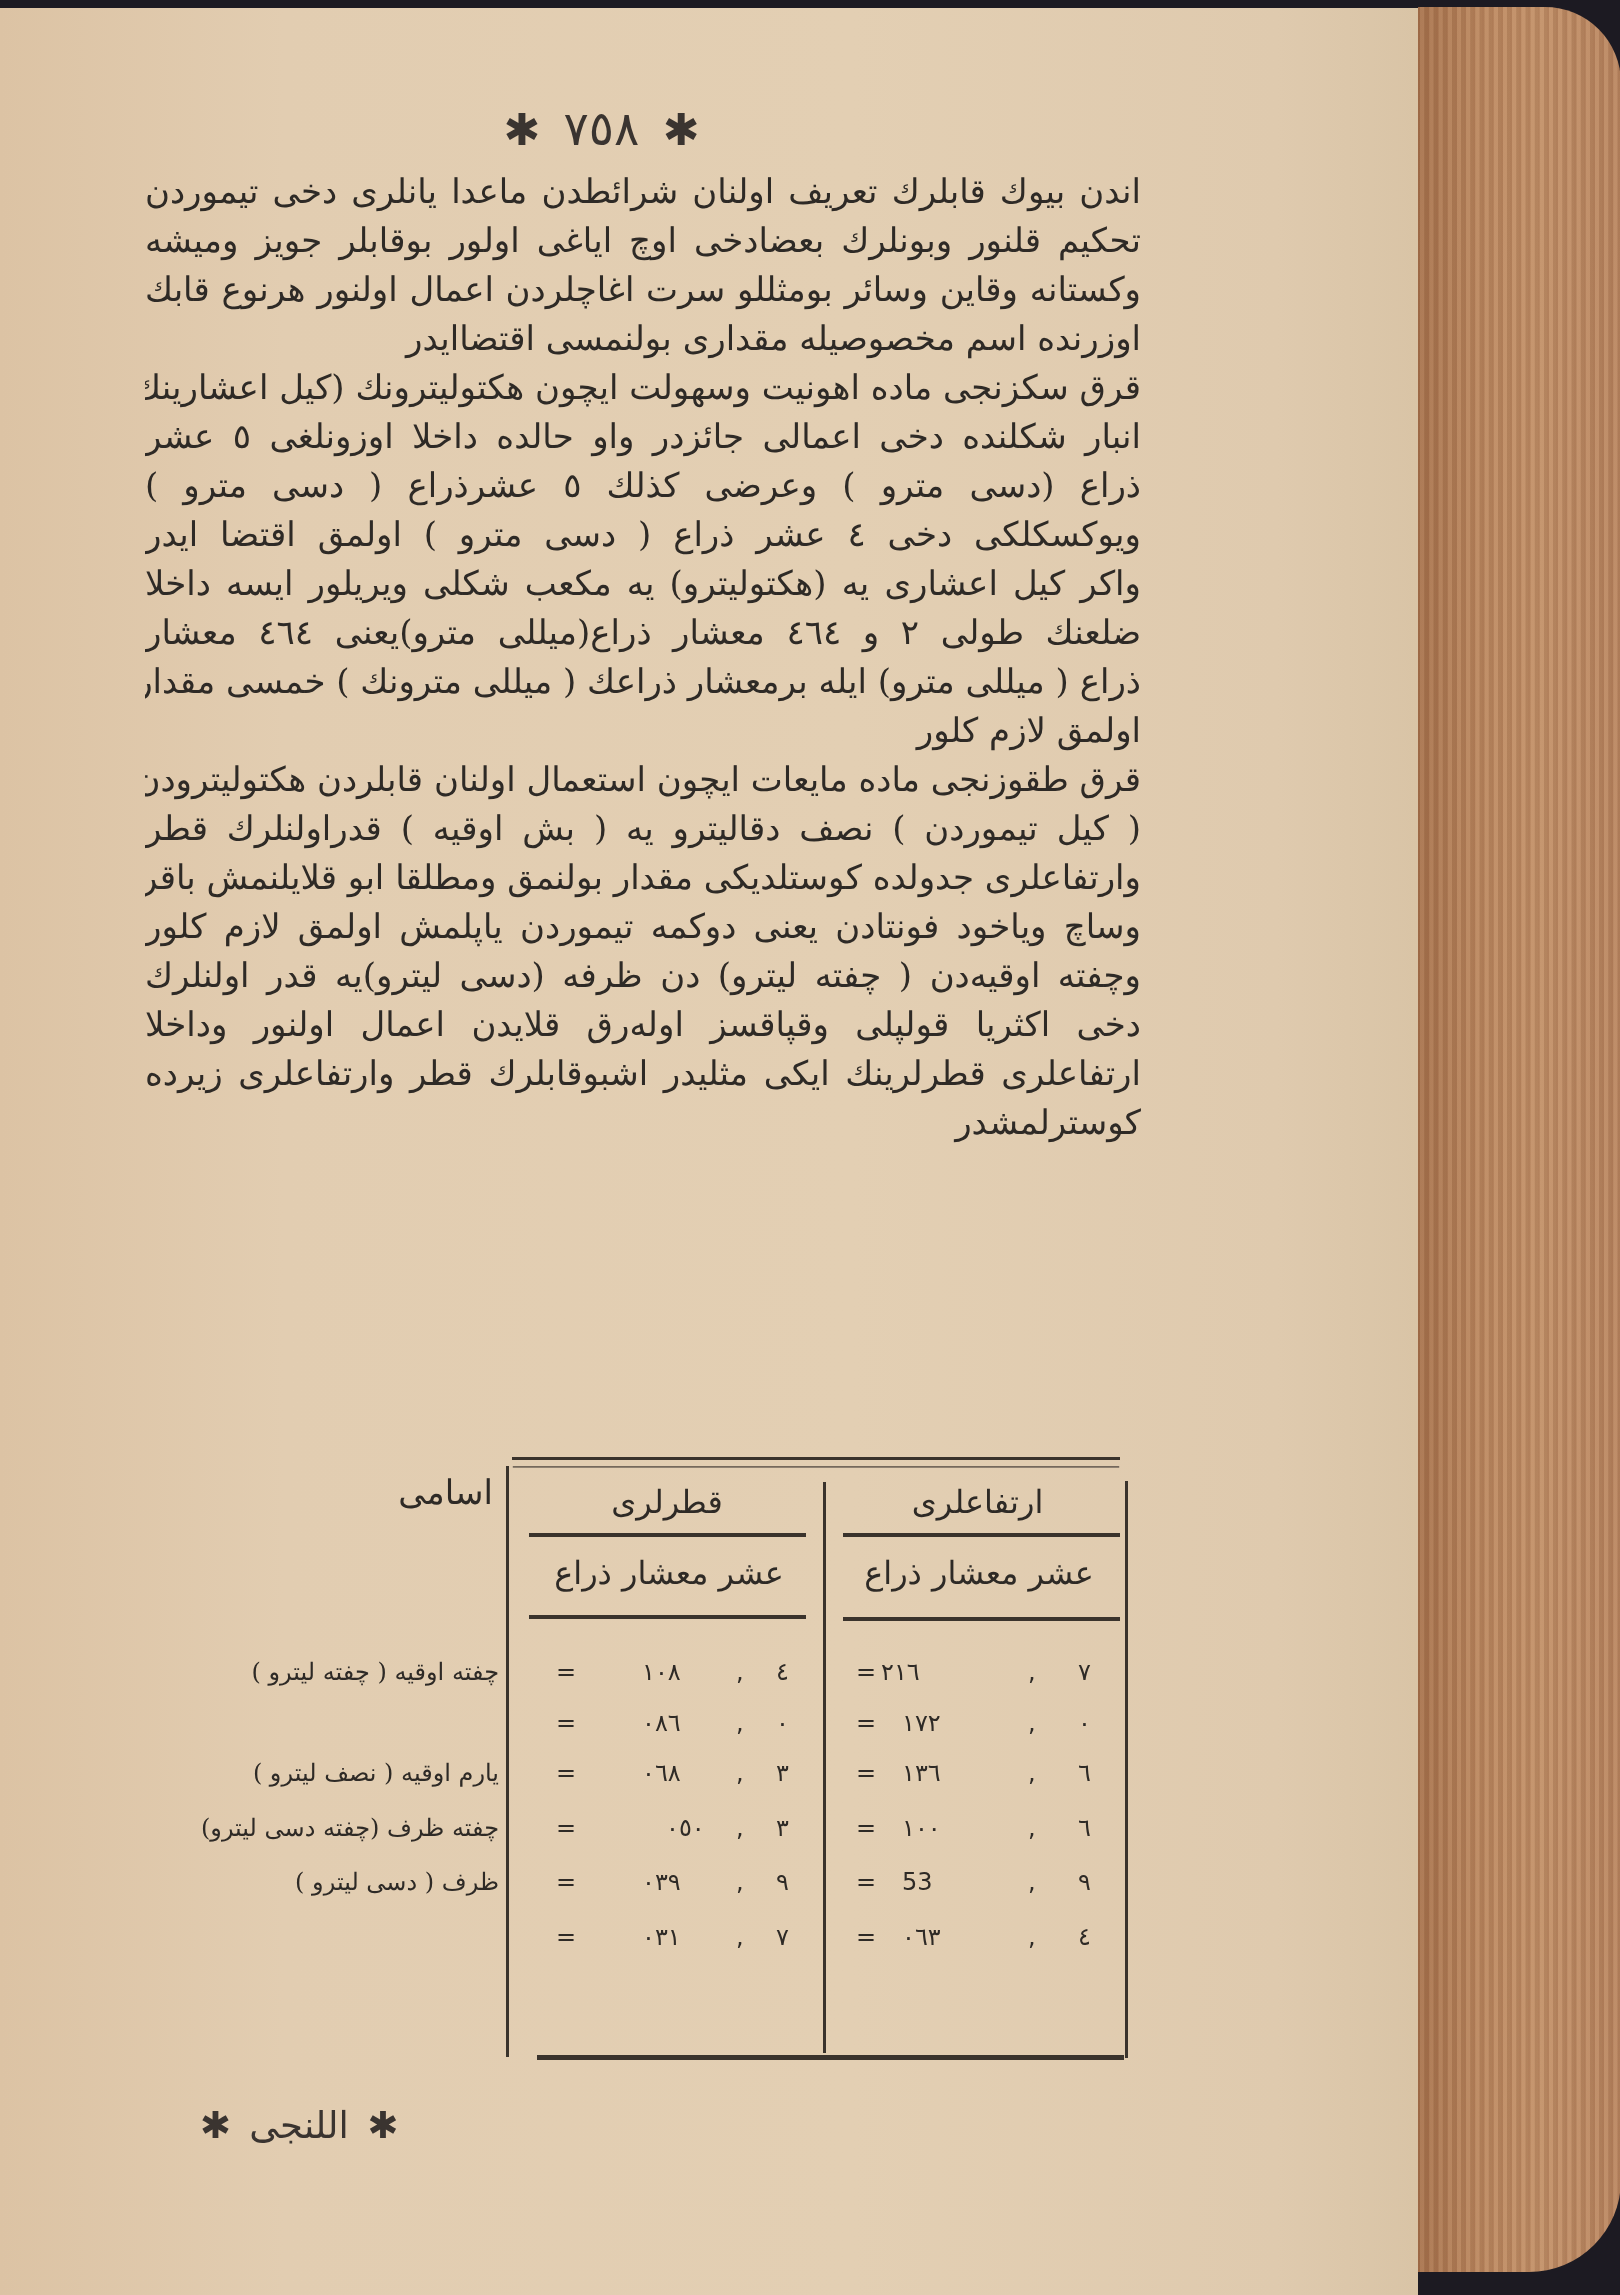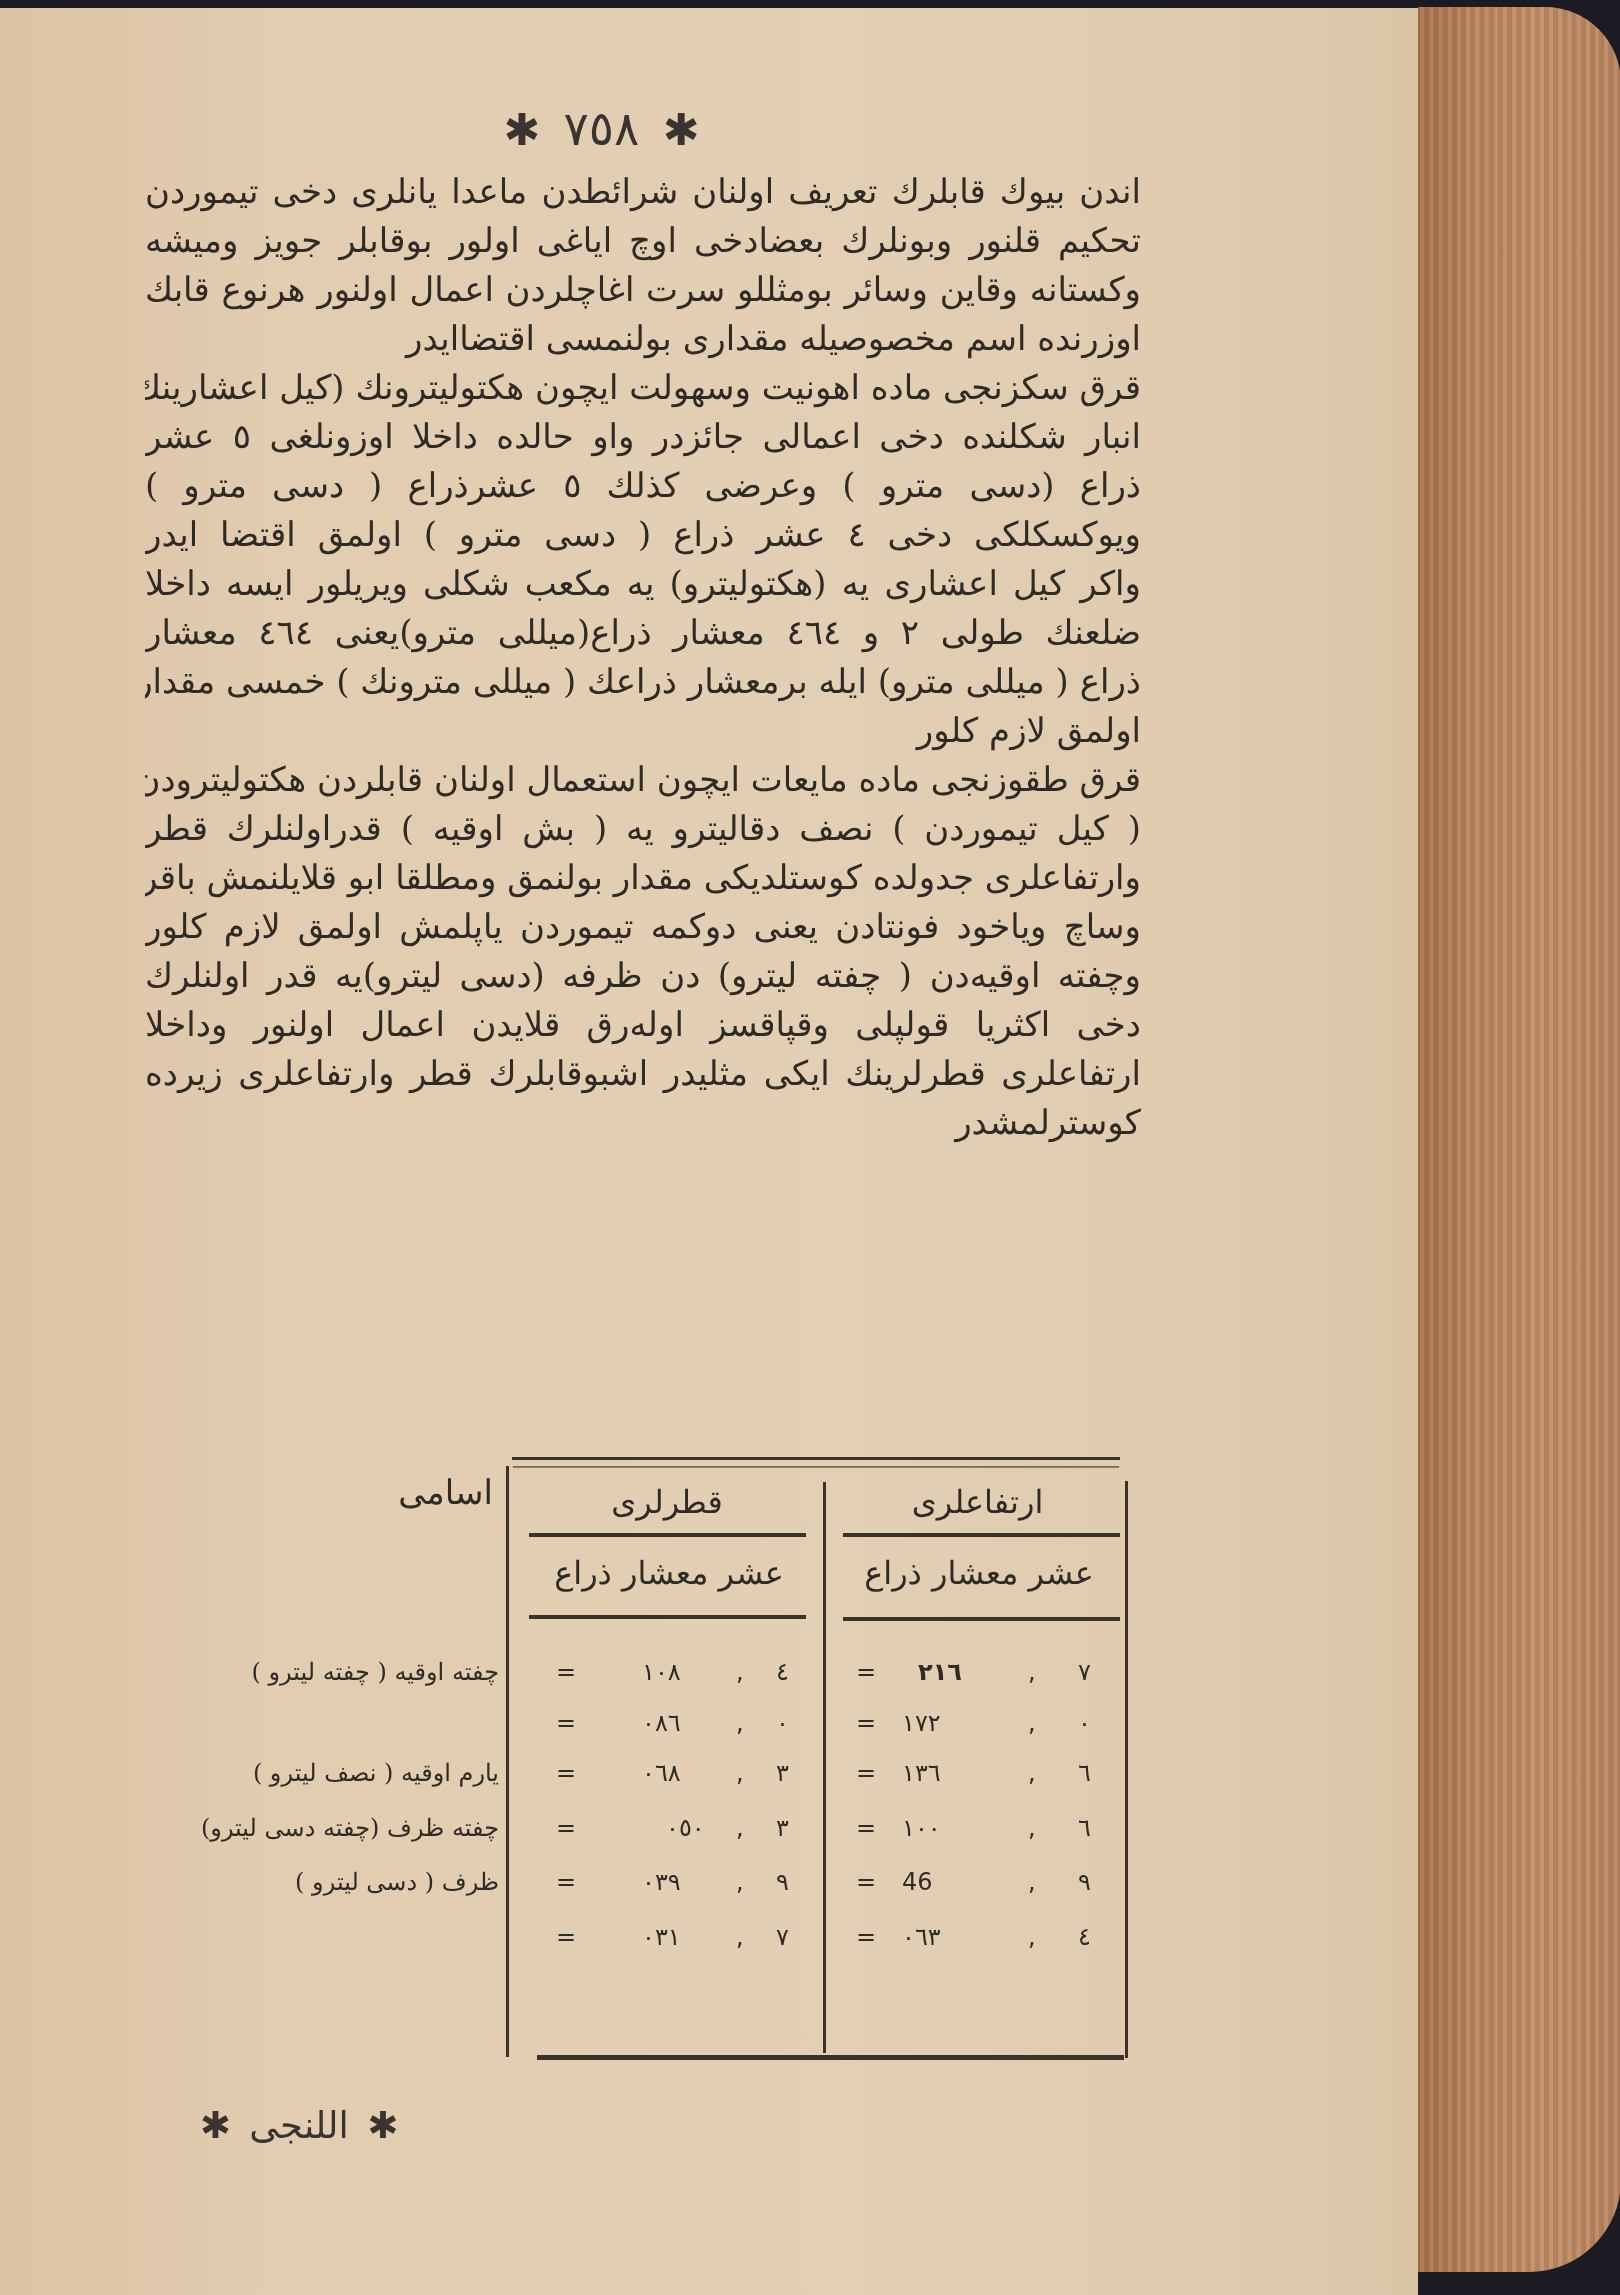--- a/index.html
+++ b/index.html
@@ -211,21 +211,21 @@
       <div class="col-head" style="left:728px; width:292px; top:105px;">عشر معشار ذراع</div>
       <div class="col-rule" style="left:738px; width:277px; top:170px;"></div>
 
       <div class="row" style="top:201px;">
         <div class="cell-name" style="right:642px;">چفته اوقیه ( چفته لیترو )</div>
         <span class="cell-num" style="left:451px;">=</span>
         <span class="cell-num" style="left:537px;">١٠٨</span>
         <span class="cell-num" style="left:631px;">,</span>
         <span class="cell-num" style="left:671px;">٤</span>
         <span class="cell-num" style="left:751px;">=</span>
-        <span class="cell-num" style="left:813px;font-weight:bold;">٢١٦</span>
+        <span class="cell-num" style="left:776px;">٢١٦</span>
         <span class="cell-num" style="left:923px;">,</span>
         <span class="cell-num" style="left:973px;">٧</span>
       </div>
 
       <div class="row" style="top:252px;">
         <span class="cell-num" style="left:451px;">=</span>
         <span class="cell-num" style="left:537px;">٠٨٦</span>
         <span class="cell-num" style="left:631px;">,</span>
         <span class="cell-num" style="left:671px;">٠</span>
         <span class="cell-num" style="left:751px;">=</span>
@@ -258,21 +258,21 @@
         <span class="cell-num" style="left:973px;">٦</span>
       </div>
 
       <div class="row" style="top:411px;">
         <div class="cell-name" style="right:642px;">ظرف   ( دسی لیترو )</div>
         <span class="cell-num" style="left:451px;">=</span>
         <span class="cell-num" style="left:537px;">٠٣٩</span>
         <span class="cell-num" style="left:631px;">,</span>
         <span class="cell-num" style="left:671px;">٩</span>
         <span class="cell-num" style="left:751px;">=</span>
-        <span class="cell-num" style="left:797px;">46</span>
+        <span class="cell-num" style="left:797px;">53</span>
         <span class="cell-num" style="left:923px;">,</span>
         <span class="cell-num" style="left:973px;">٩</span>
       </div>
 
       <div class="row" style="top:466px;">
         <span class="cell-num" style="left:451px;">=</span>
         <span class="cell-num" style="left:537px;">٠٣١</span>
         <span class="cell-num" style="left:631px;">,</span>
         <span class="cell-num" style="left:671px;">٧</span>
         <span class="cell-num" style="left:751px;">=</span>

